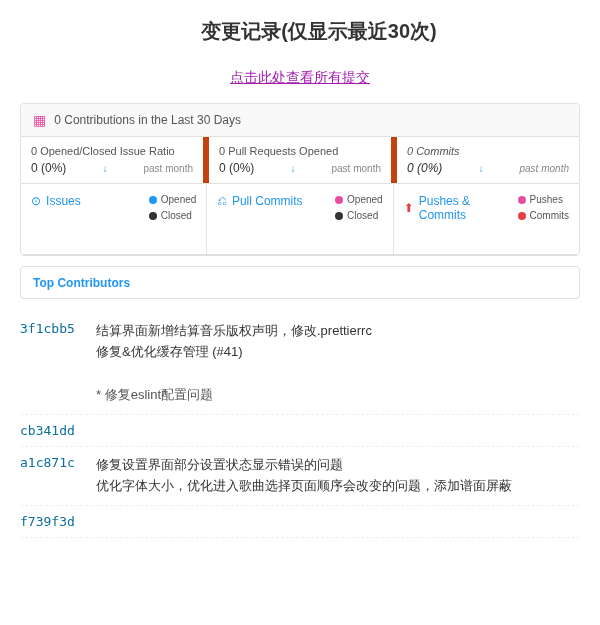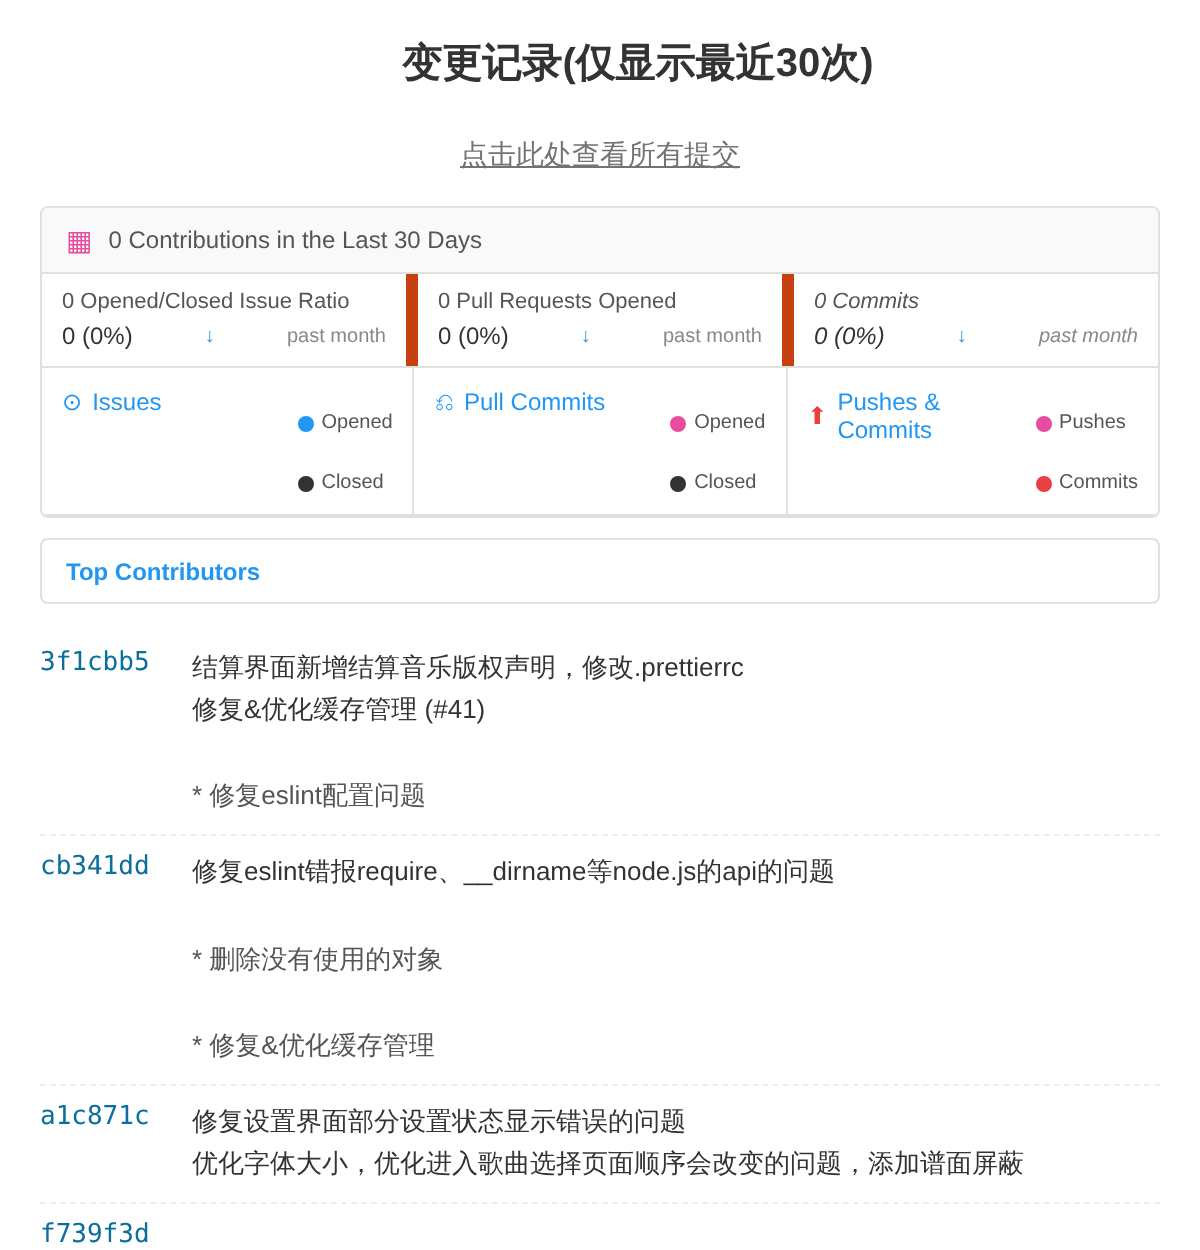--- a/index.html
+++ b/index.html
@@ -15,21 +15,21 @@
       text-align: center;
       font-size: 20px;
       font-weight: bold;
       color: #333;
       padding: 18px 0 10px;
       margin-left: 38px;
     }
     .view-all-link {
       text-align: center;
       padding: 14px 15px 16px;
-      color: #737373;
+      color: #a21caf;
       text-decoration: underline;
       cursor: pointer;
       font-size: 14px;
     }
     .stats-container {
       margin: 0 20px 10px;
       border: 1px solid #e0e0e0;
       border-radius: 4px;
       overflow: hidden;
     }
@@ -99,24 +99,23 @@
       gap: 5px;
       font-size: 12px;
       color: #2196f3;
     }
     .chart-label-icon {
       font-size: 12px;
     }
     .chart-legend {
       display: flex;
       flex-direction: column;
-      gap: 19px;
+      gap: 5px;
       font-size: 10px;
       color: #555;
-      margin-top: 12px;
     }
     .legend-item {
       display: flex;
       align-items: center;
       gap: 4px;
     }
     .legend-dot {
       width: 8px;
       height: 8px;
       border-radius: 50%;
@@ -262,27 +261,20 @@
     <span class="commit-hash">3f1cbb5</span>
     <span class="commit-messages">
       <span class="commit-msg-line">结算界面新增结算音乐版权声明，修改.prettierrc</span>
       <span class="commit-msg-line">修复&amp;优化缓存管理 (#41)</span>
       <br>
       <span class="commit-msg-sub">* 修复eslint配置问题</span>
     </span>
   </div>
   <div class="commit-entry">
     <span class="commit-hash">cb341dd</span>
-    <span class="commit-messages">
-      <span class="commit-msg-line">修复eslint错报require、__dirname等node.js的api的问题</span>
-      <br>
-      <span class="commit-msg-sub">* 删除没有使用的对象</span>
-      <br>
-      <span class="commit-msg-sub">* 修复&amp;优化缓存管理</span>
-    </span>
   </div>
   <div class="commit-entry">
     <span class="commit-hash">a1c871c</span>
     <span class="commit-messages">
       <span class="commit-msg-line">修复设置界面部分设置状态显示错误的问题</span>
       <span class="commit-msg-line">优化字体大小，优化进入歌曲选择页面顺序会改变的问题，添加谱面屏蔽</span>
     </span>
   </div>
   <div class="commit-entry">
     <span class="commit-hash">f739f3d</span>

